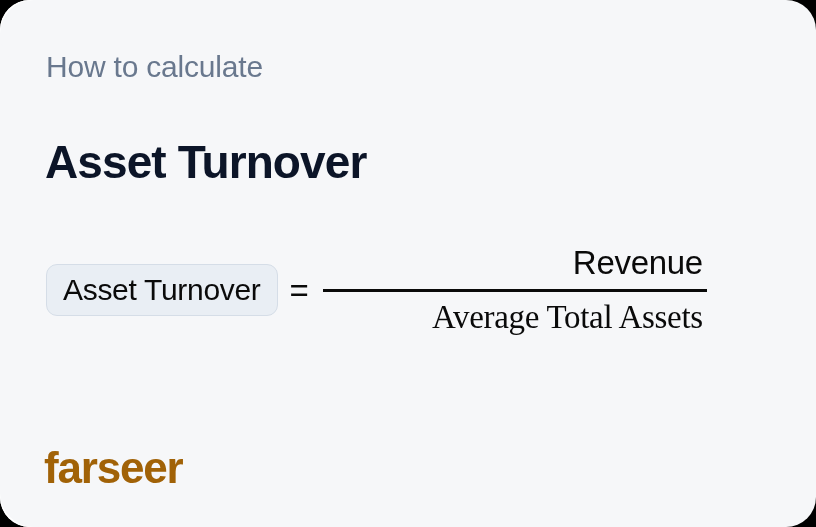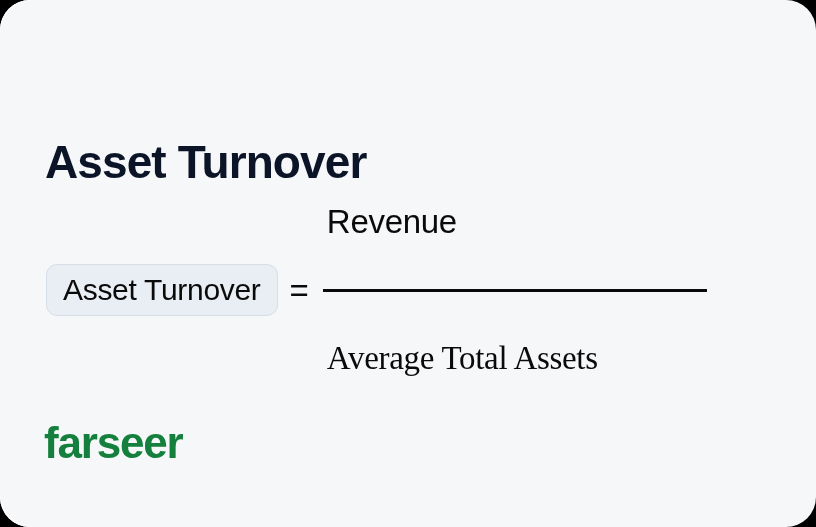--- a/index.html
+++ b/index.html
@@ -110,23 +110,22 @@
     font-size: 33px;
     font-weight: 400;
     color: #0a0a0a;
     margin: 0 14px 0 12px;
     line-height: 1;
   }
 
   .fraction {
     display: flex;
     flex-direction: column;
-    align-items: flex-start;
+    align-items: flex-end;
     justify-content: center;
-    gap: 41px;
   }
   .numerator,
   .denominator {
     font-size: 33px;
     font-weight: 400;
     color: #0a0a0a;
     letter-spacing: -0.3px;
     white-space: nowrap;
     line-height: 1.22;
   }
@@ -135,40 +134,41 @@
   .frac-bar {
     width: 384px;
     height: 3px;
     background: #0a0a0a;
     margin: 3px 0;
   }
 
   .logo {
     position: absolute;
     left: 44px;
-    top: 421px;
+    top: 446px;
     font-size: 44px;
     font-weight: 700;
-    color: #15803d;
+    color: #a16207;
     letter-spacing: -1.2px;
     line-height: 1;
     white-space: nowrap;
   }
 </style>
 </head>
 <body>
 
 <div class="card">
   <div class="corner-mask-tl"></div>
   <div class="corner-inner-tl"></div>
   <div class="corner-mask-bl"></div>
   <div class="corner-inner-bl"></div>
 
   <div class="content">
 
+    <div class="eyebrow">How to calculate</div>
 
     <h1 class="page-title">Asset Turnover</h1>
 
     <div class="formula">
 
       <div class="term-box">
         <span class="term-box-label">Asset Turnover</span>
       </div>
 
       <span class="equals">=</span>

